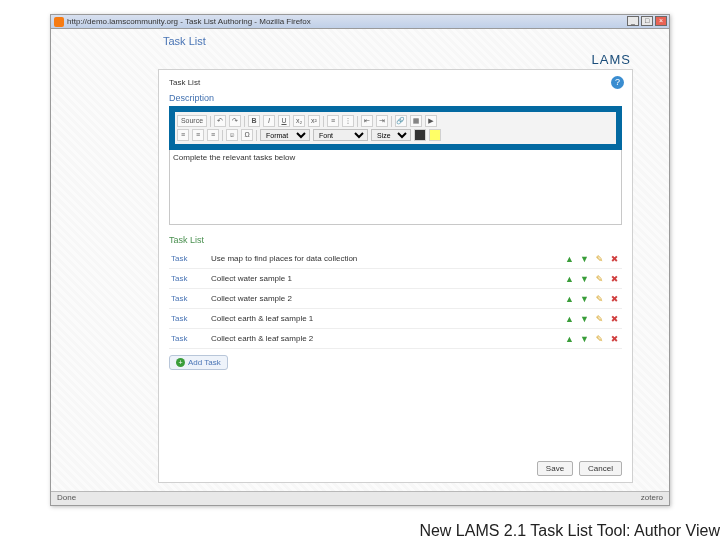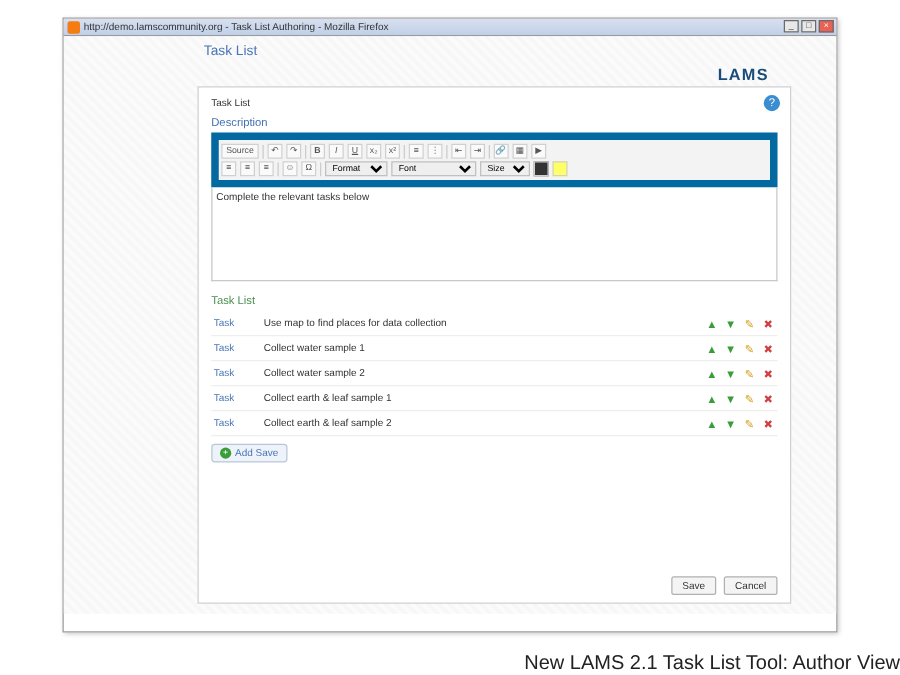--- a/index.html
+++ b/index.html
@@ -9,21 +9,21 @@
 .titlebar{height:14px;background:linear-gradient(#d8e0ef,#c0d0e8);border-bottom:1px solid #9a9a9a;display:flex;align-items:center;padding:0 3px;font-size:8px;color:#333}
 .titlebar .ff{width:10px;height:10px;background:#f67b12;border-radius:2px;margin-right:3px}
 .winbtns{position:absolute;right:2px;top:1px;display:flex;gap:2px}
 .winbtn{width:12px;height:10px;border:1px solid #6a6a6a;background:#e8e8e8;font-size:7px;text-align:center;line-height:8px;color:#333}
 .winbtn.close{background:#e86355;color:#fff}
 .content-area{position:relative;height:calc(100% - 28px);background:repeating-linear-gradient(45deg,#f7f7f7,#f7f7f7 3px,#fbfbfb 3px,#fbfbfb 6px)}
 .page-title{position:absolute;top:6px;left:112px;color:#4a75b5;font-size:11px}
 .tabs{position:absolute;top:23px;left:110px;display:flex;gap:6px}
 .tab{width:60px;height:17px;background:#e8eef7;border:1px solid #b8c6d9;border-radius:3px 3px 0 0;font-size:8px;color:#4a75b5;text-align:center;line-height:16px;cursor:pointer}
 .tab.active{background:#fff;color:#333;font-weight:bold}
-.logo{position:absolute;top:23px;right:54px;font-size:13px;font-weight:bold;letter-spacing:1px;color:#1a4d7a}
+.logo{position:absolute;top:23px;right:38px;font-size:13px;font-weight:normal;letter-spacing:1px;color:#1a4d7a}
 .panel{position:absolute;top:40px;left:107px;right:36px;bottom:8px;background:#fff;border:1px solid #d0d0d0;padding:8px 10px;font-size:8px;overflow:hidden}
 .help-icon{position:absolute;top:6px;right:8px;width:13px;height:13px;border-radius:50%;background:#3a8dd0;color:#fff;text-align:center;line-height:13px;font-size:9px;cursor:pointer}
 .section-label{color:#4070b0;font-size:9px;margin-top:6px;margin-bottom:3px}
 .title-value{font-size:8px;color:#333;margin-bottom:6px}
 .editor-toolbar{border:6px solid #0369a1;background:#f3f3f3;padding:2px;margin-top:3px}
 .tb-row{display:flex;align-items:center;gap:3px;padding:1px 0;flex-wrap:nowrap}
 .tb-btn{width:12px;height:12px;border:1px solid #d0d0d0;background:#fafafa;font-size:7px;text-align:center;line-height:10px;color:#555;cursor:pointer}
 .tb-sep{width:1px;height:11px;background:#ccc}
 .tb-select{height:12px;font-size:7px;border:1px solid #c0c0c0;padding:0 1px}
 .editor-body{border:1px solid #c8c8c8;border-top:none;height:75px;padding:3px;font-size:8px;color:#333;background:#fff}
@@ -99,21 +99,21 @@
           </div>
           <div class="tb-row">
             <div class="tb-btn">≡</div>
             <div class="tb-btn">≡</div>
             <div class="tb-btn">≡</div>
             <div class="tb-sep"></div>
             <div class="tb-btn">☺</div>
             <div class="tb-btn">Ω</div>
             <div class="tb-sep"></div>
             <select class="tb-select" style="width:50px"><option>Format</option></select>
-            <select class="tb-select" style="width:68px"><option>Font</option></select>
+            <select class="tb-select" style="width:55px"><option>Font</option></select>
             <select class="tb-select" style="width:40px"><option>Size</option></select>
             <div class="tb-btn" style="background:#333"></div>
             <div class="tb-btn" style="background:#ff6"></div>
           </div>
         </div>
         <div class="editor-body">Complete the relevant tasks below</div>
 
         <div class="task-list-label">Task List</div>
 
         <table class="task-table">
@@ -177,27 +177,31 @@
                     <span class="act-icon act-del">✖</span>
                   </div>
                 </td>
               </tr>
             </tbody>
         </table>
 
         <div class="add-task">
           <span class="add-btn">
             <span class="plus">+</span>
-            <span>Add Save</span>
+            <span>Add Task</span>
           </span>
         </div>
 
         <div class="footer-btns">
           <div class="footer-btn">Save</div>
           <div class="footer-btn">Cancel</div>
         </div>
       </div>
     </div>
 
+    <div class="statusbar">
+      <span>Done</span>
+      <span>zotero</span>
+    </div>
   </div>
 
   <div class="caption">New LAMS 2.1 Task List Tool: Author View</div>
 </div>
 
 </body></html>

